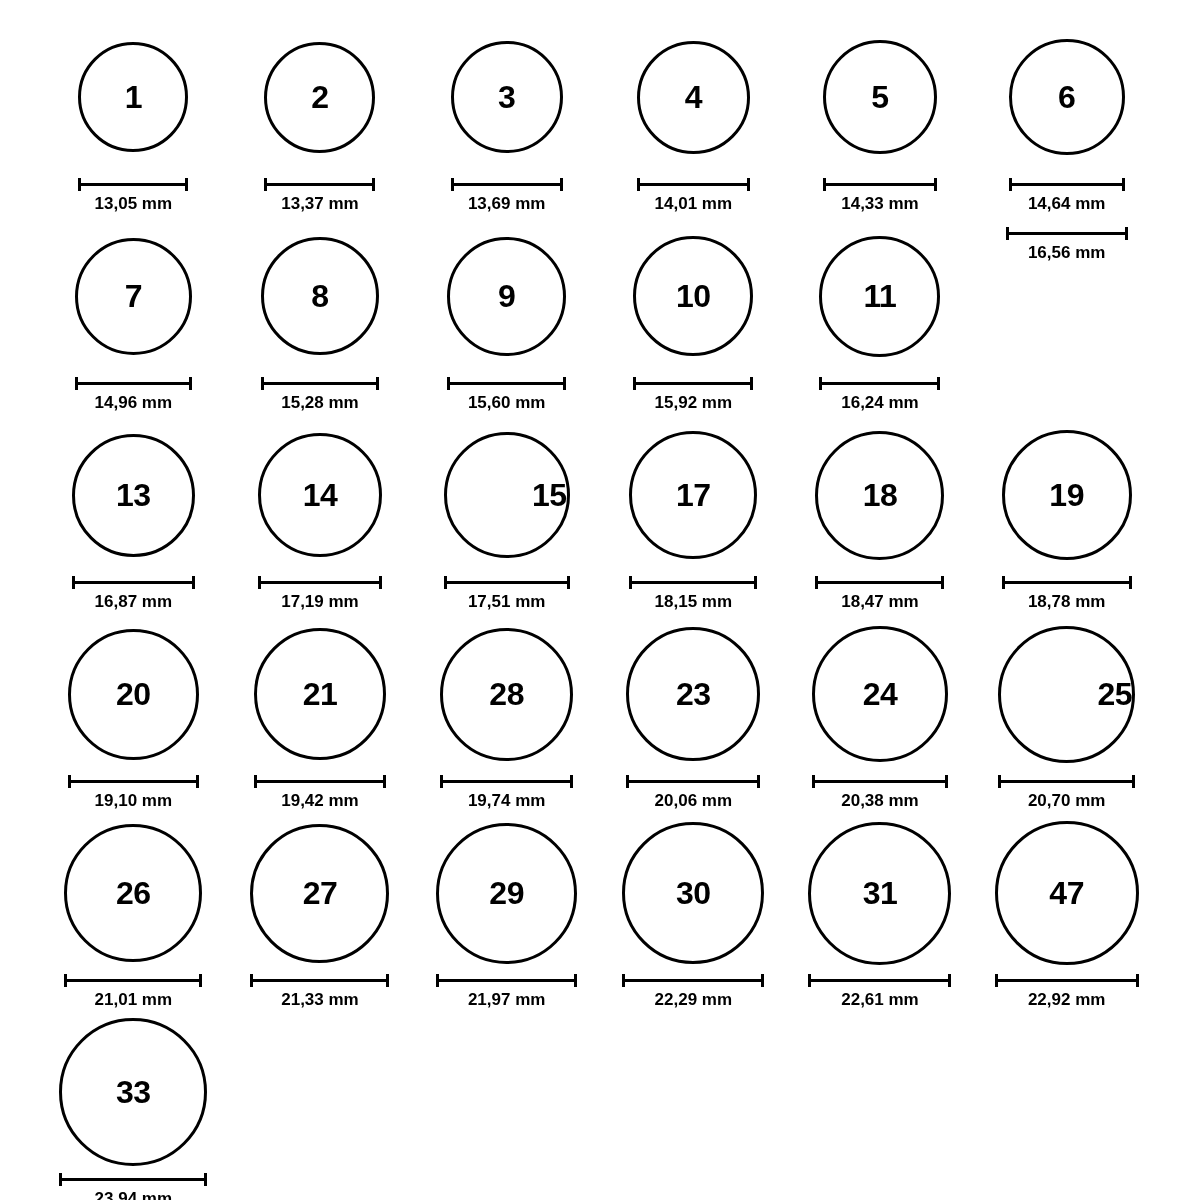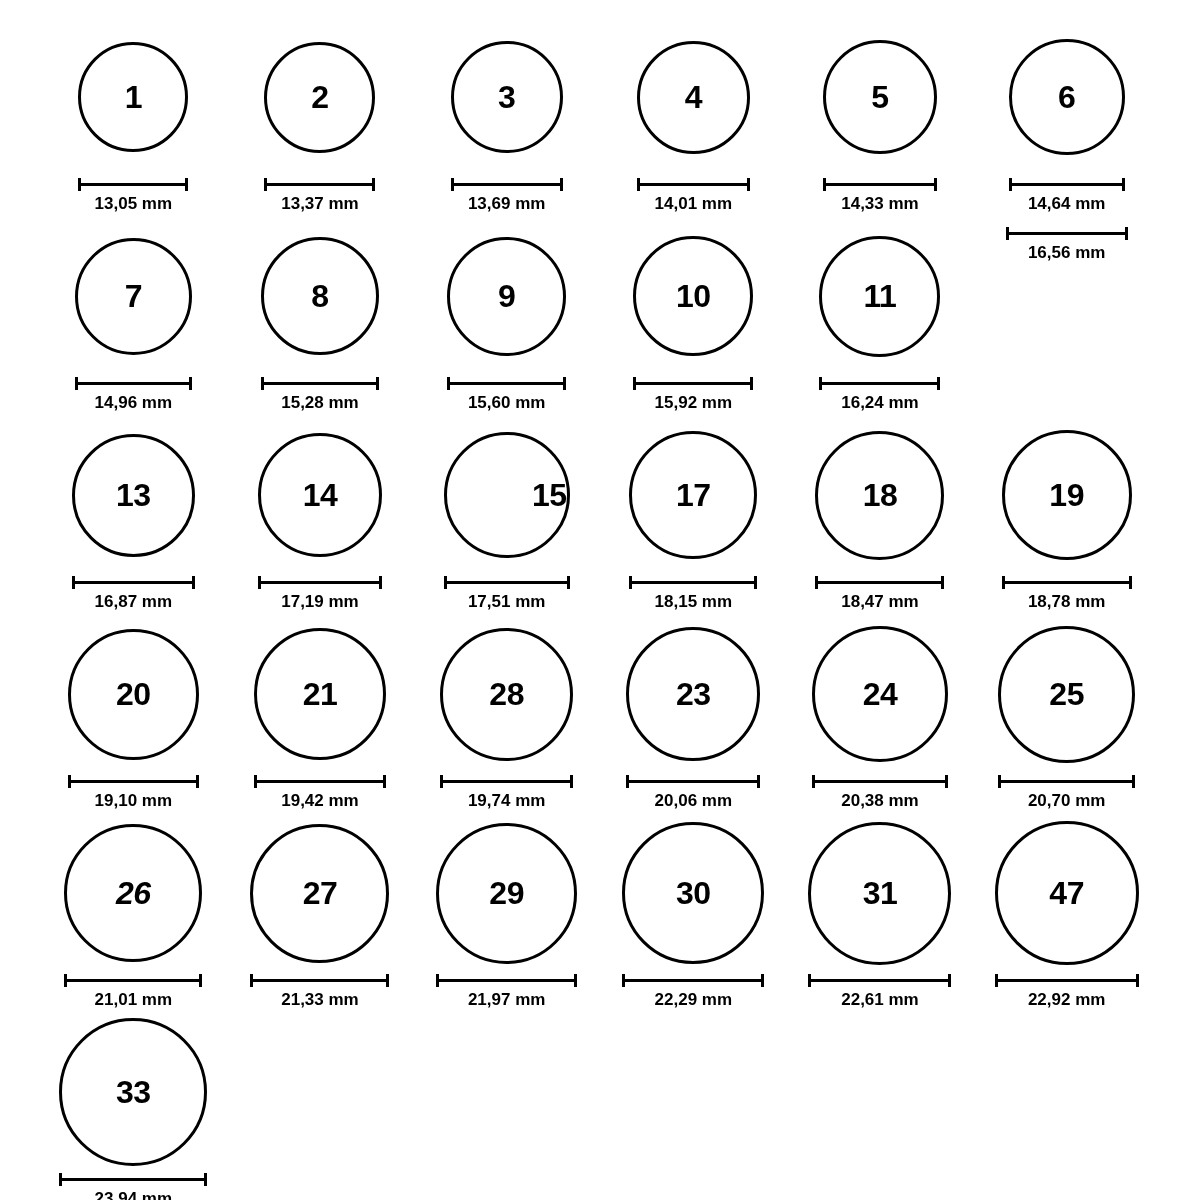--- a/index.html
+++ b/index.html
@@ -435,36 +435,36 @@
           <div class="caliper" style="width: 136px;">
             <span class="bar"></span>
             <span class="tick left"></span>
             <span class="tick right"></span>
           </div>
           <div class="mm-label">20,38 mm</div>
         </div>
       </div>
       <div class="cell">
         <div class="circle-wrap">
-          <div class="ring" style="width: 137px; height: 137px;">
+          <div class="ring" style="width: 137px; height: 137px; justify-content: flex-end;">
             <span class="ring-num">25</span>
           </div>
         </div>
         <div class="measure">
           <div class="caliper" style="width: 137px;">
             <span class="bar"></span>
             <span class="tick left"></span>
             <span class="tick right"></span>
           </div>
           <div class="mm-label">20,70 mm</div>
         </div>
       </div>
       <div class="cell">
         <div class="circle-wrap">
-          <div class="ring" style="width: 138px; height: 138px; font-style: italic;">
+          <div class="ring" style="width: 138px; height: 138px;">
             <span class="ring-num">26</span>
           </div>
         </div>
         <div class="measure">
           <div class="caliper" style="width: 138px;">
             <span class="bar"></span>
             <span class="tick left"></span>
             <span class="tick right"></span>
           </div>
           <div class="mm-label">21,01 mm</div>

